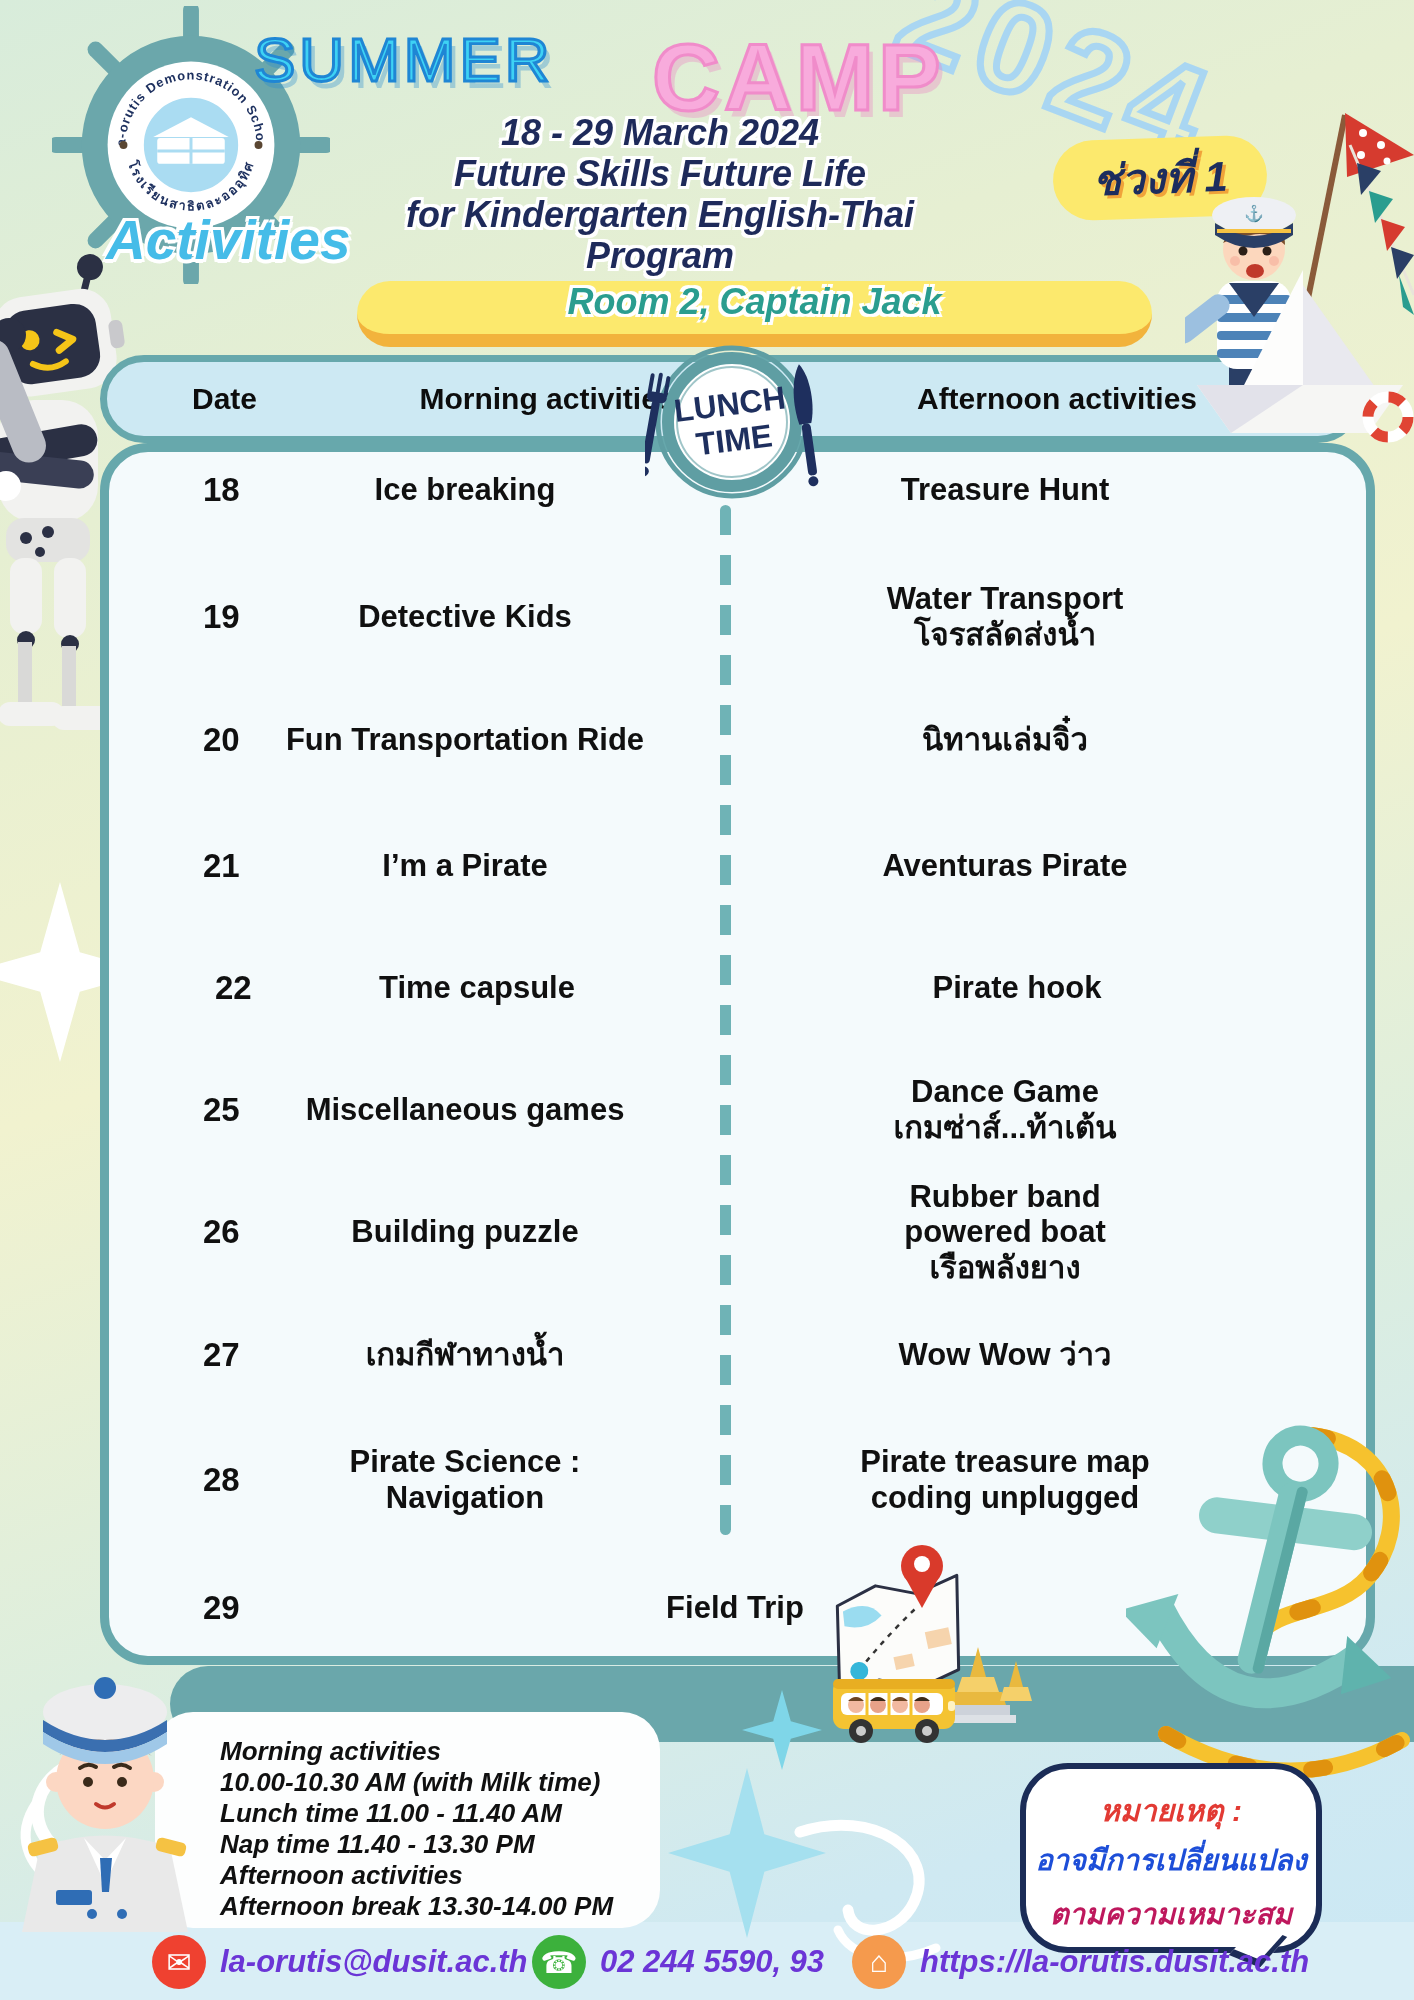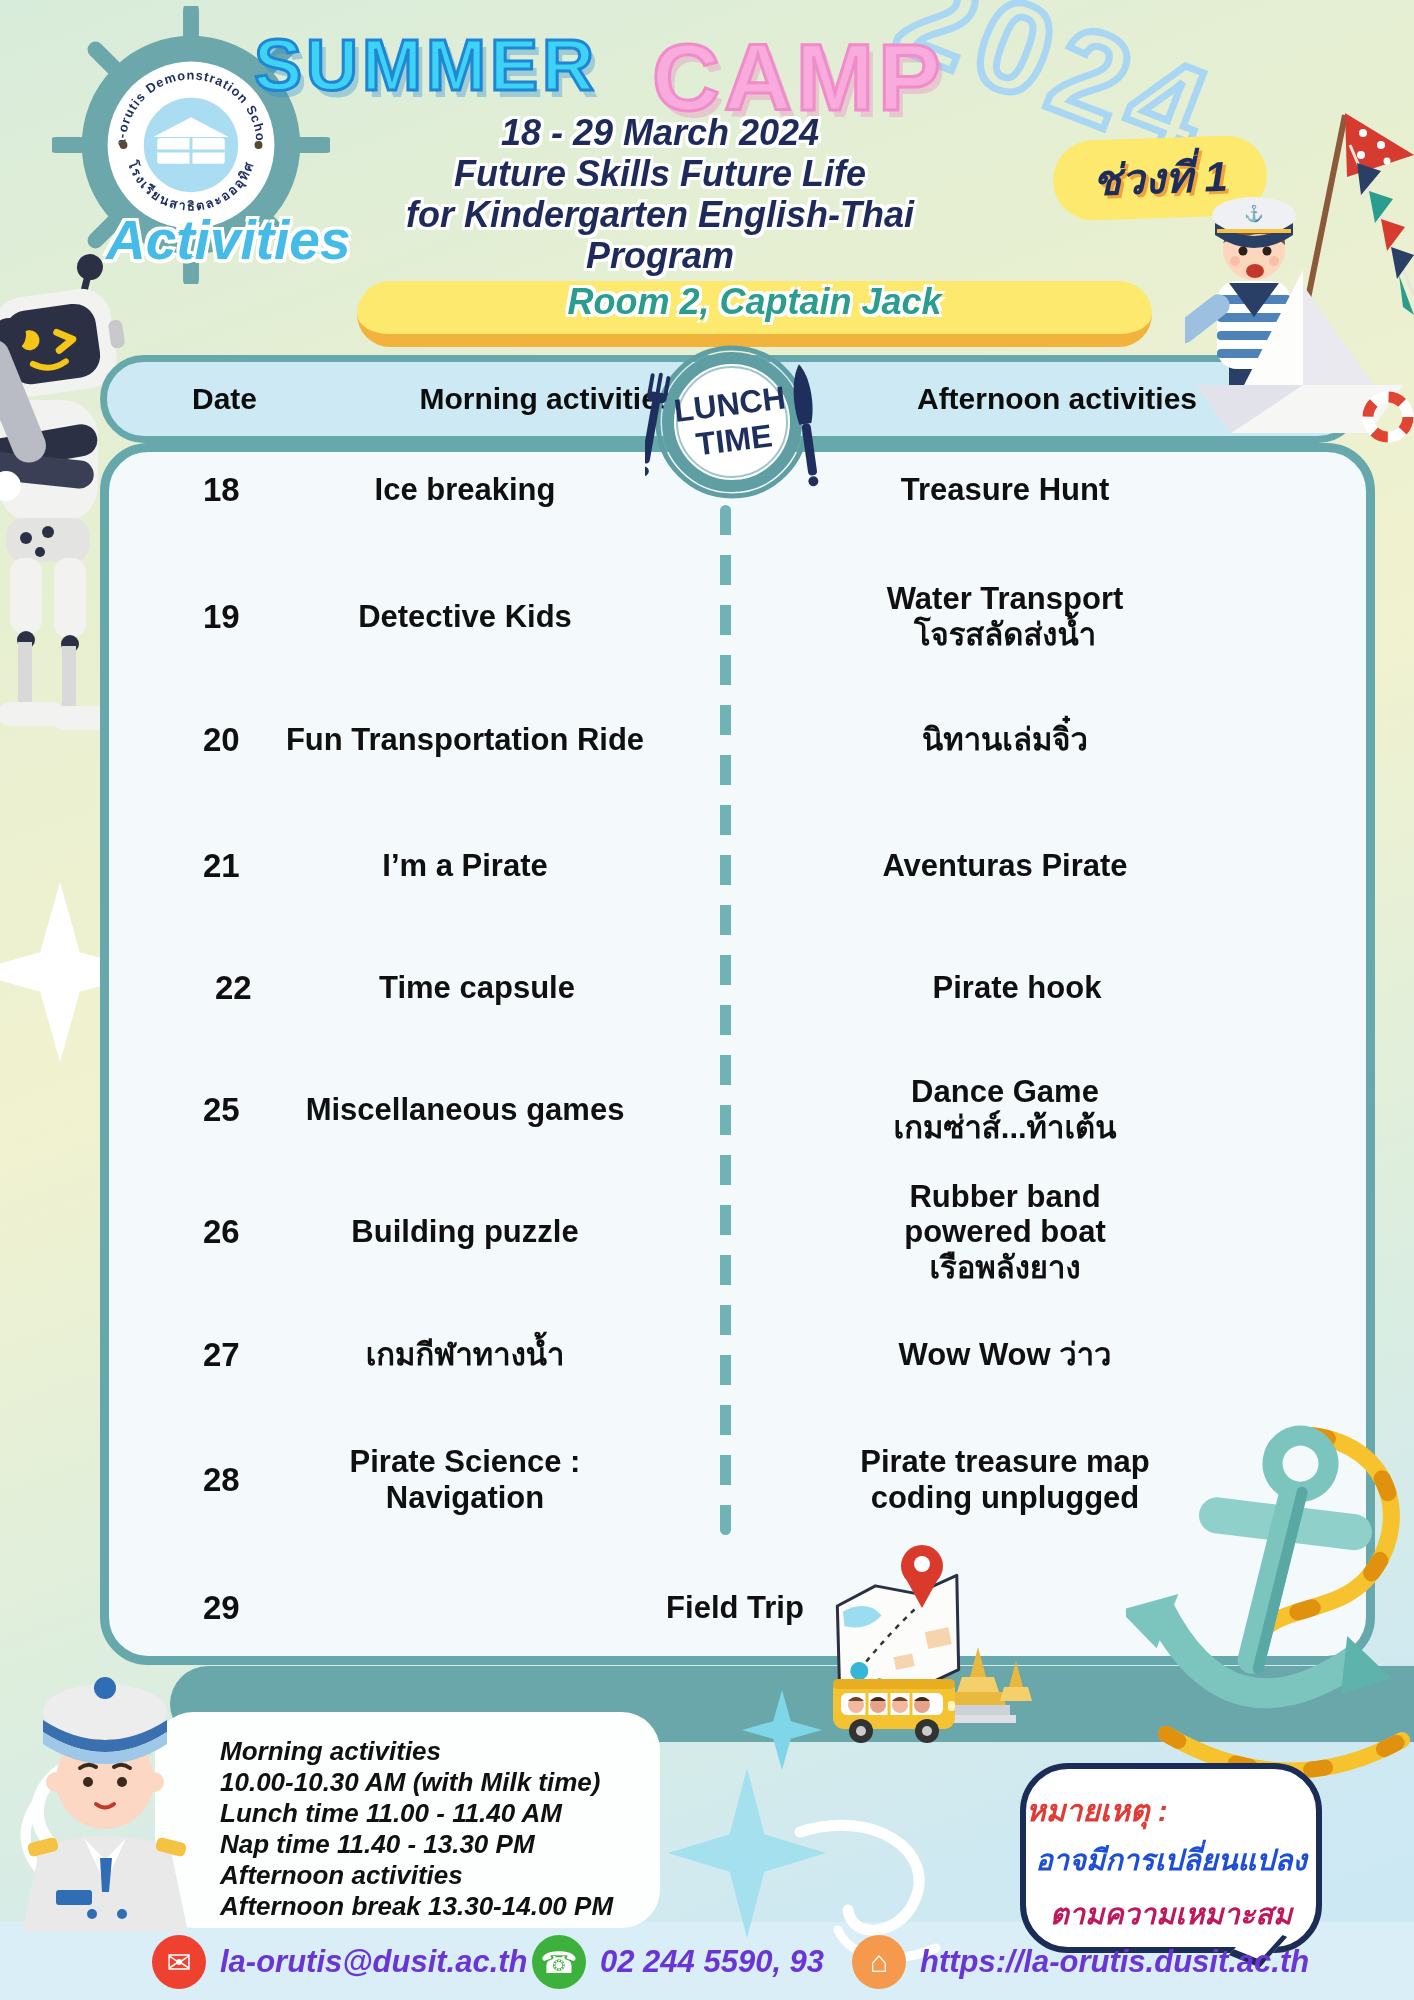--- a/index.html
+++ b/index.html
@@ -2,21 +2,21 @@
 <html><head>
 <meta charset="utf-8">
 <style>
   html,body{margin:0;padding:0;background:#9db9c4;}
   .canvas{position:relative;width:1414px;height:2000px;overflow:hidden;
     font-family:"Liberation Sans",sans-serif;
     background:linear-gradient(160deg,#d8ecdb 0%,#e6efd2 22%,#f1f2cf 45%,#ddeede 68%,#cfe9f2 88%,#cbe8f4 100%);}
   .abs{position:absolute;}
   .pre{white-space:pre-line;}
   
-  .t-summer{left:254px;top:24px;font-size:72px;font-weight:700;letter-spacing:4px;color:#3ed2f4;
+  .t-summer{left:254px;top:24px;font-size:62px;font-weight:400;letter-spacing:4px;color:#3ed2f4;
     -webkit-text-stroke:3px #1f86d4;text-shadow:5px 7px 0 rgba(40,140,205,.35);z-index:6;}
   .t-camp{left:652px;top:24px;font-size:94px;font-weight:900;letter-spacing:4px;color:#f8abdc;
     -webkit-text-stroke:3px #f08cca;text-shadow:5px 7px 0 rgba(235,130,195,.35);z-index:6;}
   .t-year{left:895px;top:-10px;font-size:128px;font-weight:900;letter-spacing:10px;color:transparent;
     -webkit-text-stroke:7px #a9d6f2;transform:rotate(21deg);z-index:5;}
   @supports not (-webkit-text-stroke:1px black){.t-year{color:#a9d6f2;}}
   .navy-it{color:#1e2a5a;font-style:italic;font-weight:bold;
     text-shadow:-3px -3px 0 #fff,3px -3px 0 #fff,-3px 3px 0 #fff,3px 3px 0 #fff,0 -3px 0 #fff,0 3px 0 #fff,-3px 0 0 #fff,3px 0 0 #fff;}
   .subtitle{left:350px;top:112px;width:620px;text-align:center;font-size:36px;line-height:41px;z-index:6;}
   .activities{left:106px;top:208px;font-size:55px;font-weight:bold;font-style:italic;color:#45bce8;
@@ -49,21 +49,21 @@
   .row .c-span{left:155px;width:960px;}
   
   .teal-band{left:170px;top:1666px;width:1244px;height:76px;background:#6aa7ab;border-radius:60px 0 0 60px;z-index:2;}
   .notes-panel{left:155px;top:1712px;width:505px;height:216px;background:#fdfefe;border-radius:38px;z-index:8;}
   .notes-text{left:220px;top:1736px;width:450px;font-size:26px;font-style:italic;font-weight:bold;
     color:#101010;line-height:31px;z-index:9;}
   .bubble{left:1020px;top:1763px;width:290px;height:178px;background:#fff;border:6px solid #1b2c57;
     border-radius:48px;z-index:8;}
   .bubble-tail{left:1238px;top:1930px;width:34px;height:26px;background:#fff;border-right:6px solid #1b2c57;
     border-bottom:6px solid #1b2c57;transform:skewX(-30deg) rotate(18deg);z-index:8;}
-  .bubble .r-title{position:absolute;left:0;top:18px;width:100%;text-align:left;font-size:30px;
+  .bubble .r-title{position:absolute;left:0;top:18px;width:100%;text-align:center;font-size:30px;
     font-weight:bold;font-style:italic;color:#e23a34;}
   .bubble .r-line1{position:absolute;left:0;top:68px;width:100%;text-align:center;font-size:29px;font-weight:600;font-style:italic;color:#1d4ed8;}
   .bubble .r-line2{position:absolute;left:0;top:122px;width:100%;text-align:center;font-size:29px;font-weight:600;font-style:italic;color:#be185d;}
   .footer-strip{left:0;top:1922px;width:1414px;height:78px;background:#d9eef6;z-index:1;}
   .contact{z-index:10;display:flex;align-items:center;gap:14px;}
   .contact-icon{width:54px;height:54px;border-radius:50%;color:#fff;display:flex;align-items:center;
     justify-content:center;font-size:30px;flex:0 0 auto;}
   .ci-email{background:#ef4130;}
   .ci-phone{background:#3cb13c;}
   .ci-web{background:#f59a4d;}

